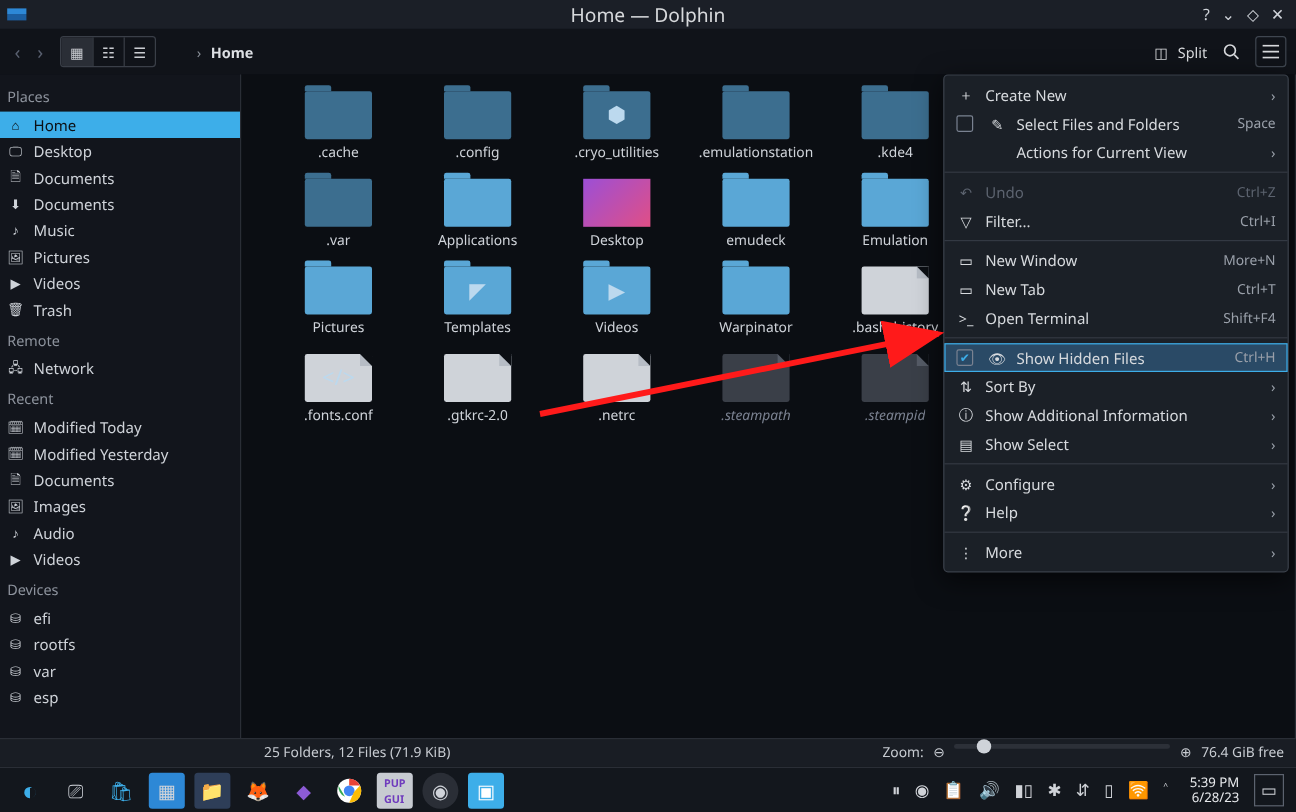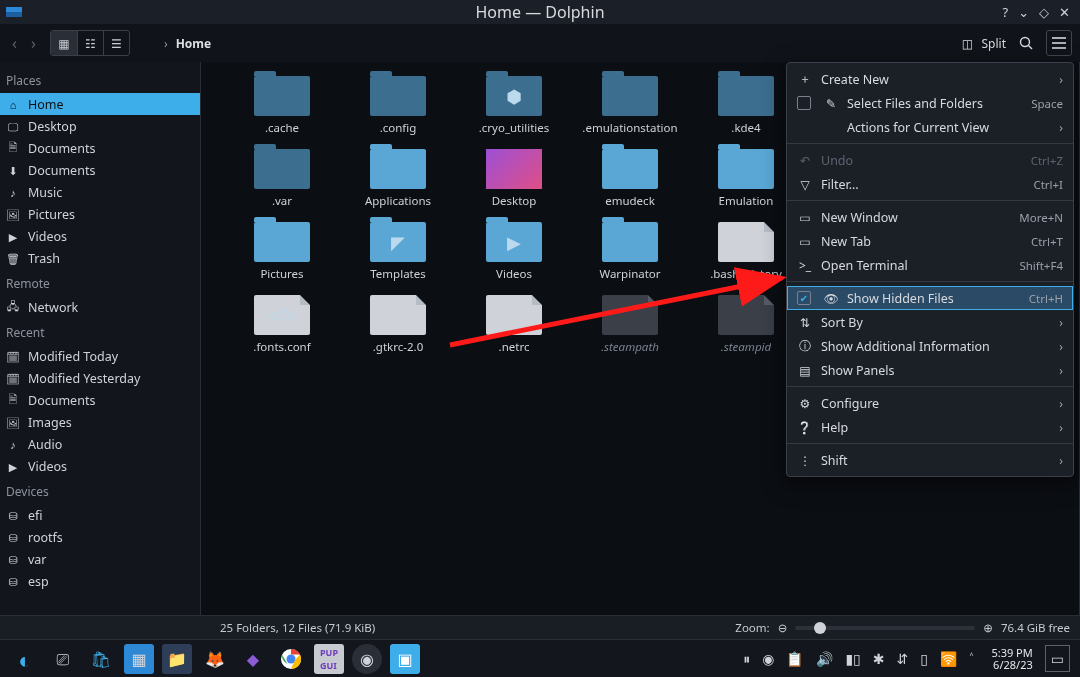--- a/index.html
+++ b/index.html
@@ -67,21 +67,21 @@
 .mi .msub { font-size: 12px; color: #9aa0aa; }
 .mi .mchk { width: 14px; height: 14px; border: 1px solid #7a8291; border-radius: 2px; margin-right: 4px; flex-shrink: 0; display: flex; align-items: center; justify-content: center; font-size: 10px; color: #3daee9; }
 .msep { height: 1px; background: #333943; margin: 4px 0; }
 
 
 .arrow { position: absolute; left: 0; top: 0; pointer-events: none; z-index: 30; }
 
 
 .statusbar { height: 24px; background: #191d24; border-top: 1px solid #2a2e36; display: flex; align-items: center; font-size: 11.5px; color: #c7cbd1; padding: 0 10px 0 220px; gap: 16px; }
 .statusbar .sl { flex: 0 0 auto; }
-.statusbar .zoomgrp { margin-left: auto; display: flex; align-items: center; gap: 8px; }
+.statusbar .zoomgrp { margin-left: auto; display: flex; gap: 8px; }
 .slider { width: 180px; height: 4px; background: #2c3038; border-radius: 2px; position: relative; }
 .slider .knob { position: absolute; left: 14%; top: 50%; width: 12px; height: 12px; background: #cfd3d9; border-radius: 50%; transform: translate(-50%, -50%); }
 
 
 .taskbar { height: 38px; background: #13171d; border-top: 1px solid #2a2e36; display: flex; align-items: center; padding: 0 10px; gap: 8px; }
 .tb-ico { width: 30px; height: 30px; border-radius: 3px; display: flex; align-items: center; justify-content: center; font-size: 16px; color: #cfd3d9; cursor: pointer; }
 .tb-ico.active { background: #2e3e58; }
 .tray { margin-left: auto; display: flex; align-items: center; gap: 12px; font-size: 14px; color: #d0d3d8; }
 .clock { text-align: right; font-size: 11px; line-height: 12px; color: #e6e8eb; margin-left: 6px; }
 
@@ -454,38 +454,38 @@
       <span class="mlab">Sort By</span>
       <span class="msub">›</span>
     </div>
     <div class="mi">
       <span class="mico">ⓘ</span>
       <span class="mlab">Show Additional Information</span>
       <span class="msub">›</span>
     </div>
     <div class="mi">
       <span class="mico">▤</span>
-      <span class="mlab">Show Panels</span>
+      <span class="mlab">Show Select</span>
       <span class="msub">›</span>
     </div>
     <div class="msep"></div>
     <div class="mi">
       <span class="mico">⚙</span>
       <span class="mlab">Configure</span>
       <span class="msub">›</span>
     </div>
     <div class="mi">
       <span class="mico">❔</span>
       <span class="mlab">Help</span>
       <span class="msub">›</span>
     </div>
     <div class="msep"></div>
     <div class="mi">
       <span class="mico">⋮</span>
-      <span class="mlab">Shift</span>
+      <span class="mlab">More</span>
       <span class="msub">›</span>
     </div>
   </div>
 
 <svg class="arrow" width="1080" height="677">
   <defs>
       <marker id="ah" markerWidth="10" markerHeight="8" refX="9" refY="4" orient="auto">
         <path d="M0,0 L10,4 L0,8 Z" fill="#ff1a1a"></path>
       </marker>
     </defs>

